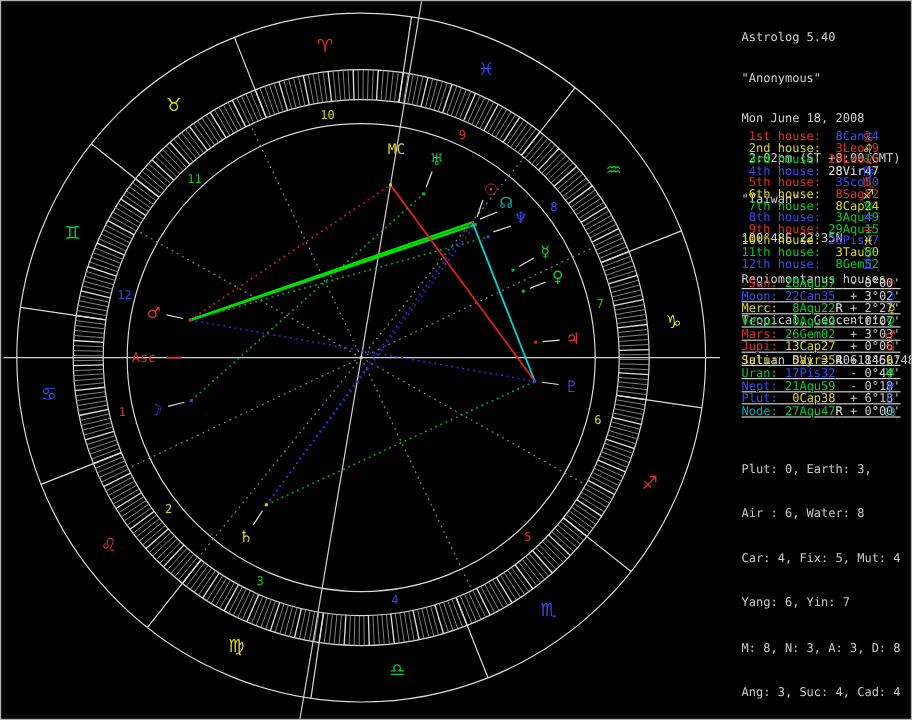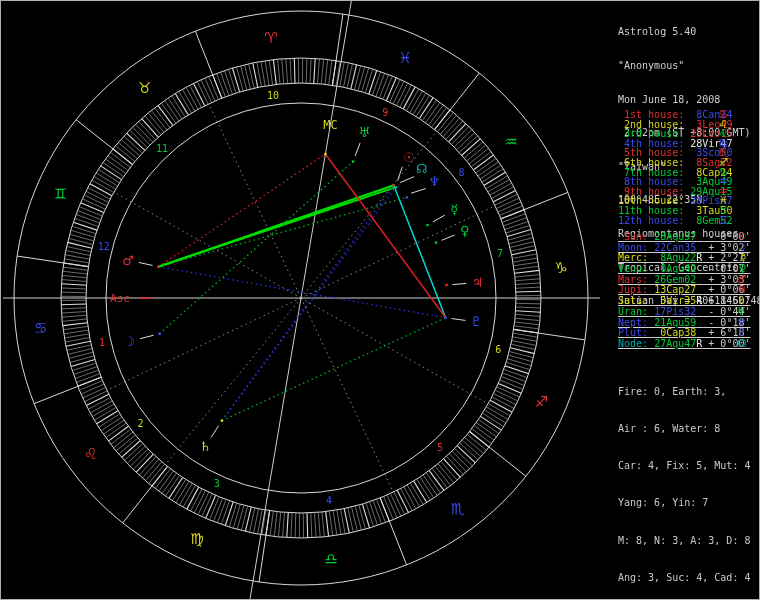--- a/index.html
+++ b/index.html
@@ -499,21 +499,21 @@
       <div>Regiomontanus houses.</div>
       <div>Tropical, Geocentric.</div>
       <div>Julian Day = 4061846.7488</div>
     </div>
 
     <div id="houses" class="tblock"><div class="row hrow"><span class="c-red"> 1st house:</span><span class="c-blue">  8Can24</span><span class="rowglyph c-red">♋</span></div><div class="row hrow"><span class="c-yellow"> 2nd house:</span><span class="c-red">  3Leo49</span><span class="rowglyph c-yellow">♌</span></div><div class="row hrow"><span class="c-green"> 3rd house:</span><span class="c-red"> 29Leo15</span><span class="rowglyph c-green">♌</span></div><div class="row hrow"><span class="c-blue"> 4th house:</span><span class="c-white"> 28Vir47</span><span class="rowglyph c-blue">♍</span></div><div class="row hrow"><span class="c-red"> 5th house:</span><span class="c-blue">  3Sco50</span><span class="rowglyph c-red">♏</span></div><div class="row hrow"><span class="c-yellow"> 6th house:</span><span class="c-red">  8Sag52</span><span class="rowglyph c-yellow">♐</span></div><div class="row hrow"><span class="c-green"> 7th house:</span><span class="c-yellow">  8Cap24</span><span class="rowglyph c-green">♑</span></div><div class="row hrow"><span class="c-blue"> 8th house:</span><span class="c-green">  3Aqu49</span><span class="rowglyph c-blue">♒</span></div><div class="row hrow"><span class="c-red"> 9th house:</span><span class="c-green"> 29Aqu15</span><span class="rowglyph c-red">♒</span></div><div class="row hrow"><span class="c-yellow">10th house:</span><span class="c-blue"> 28Pis47</span><span class="rowglyph c-yellow">♓</span></div><div class="row hrow"><span class="c-green">11th house:</span><span class="c-yellow">  3Tau50</span><span class="rowglyph c-green">♉</span></div><div class="row hrow"><span class="c-blue">12th house:</span><span class="c-green">  8Gem52</span><span class="rowglyph c-blue">♊</span></div></div>
 
     <div id="planets" class="tblock"><div class="row prow"><span class="c-red"> Sun:</span><span class="c-green"> 28Aqu57</span><span class="c-white"> </span><span class="c-grey"> - 0°00'</span><span class="rowglyph c-red">☉</span></div><div class="row prow"><span class="c-blue">Moon:</span><span class="c-blue"> 22Can35</span><span class="c-white"> </span><span class="c-grey"> + 3°02'</span><span class="rowglyph c-blue">☽</span></div><div class="row prow"><span class="c-yellow">Merc:</span><span class="c-green">  8Aqu22</span><span class="c-white">R</span><span class="c-grey"> + 2°27'</span><span class="rowglyph c-yellow">☿</span></div><div class="row prow"><span class="c-green">Venu:</span><span class="c-green">  0Aqu42</span><span class="c-white"> </span><span class="c-grey"> - 0°07'</span><span class="rowglyph c-green">♀</span></div><div class="row prow"><span class="c-red">Mars:</span><span class="c-green"> 26Gem02</span><span class="c-white"> </span><span class="c-grey"> + 3°03'</span><span class="rowglyph c-red">♂</span></div><div class="row prow"><span class="c-red">Jupi:</span><span class="c-yellow"> 13Cap27</span><span class="c-white"> </span><span class="c-grey"> + 0°06'</span><span class="rowglyph c-red">♃</span></div><div class="row prow"><span class="c-yellow">Satu:</span><span class="c-yellow">  5Vir35</span><span class="c-white">R</span><span class="c-grey"> + 1°50'</span><span class="rowglyph c-yellow">♄</span></div><div class="row prow"><span class="c-green">Uran:</span><span class="c-blue"> 17Pis32</span><span class="c-white"> </span><span class="c-grey"> - 0°44'</span><span class="rowglyph c-green">♅</span></div><div class="row prow"><span class="c-blue">Nept:</span><span class="c-green"> 21Aqu59</span><span class="c-white"> </span><span class="c-grey"> - 0°18'</span><span class="rowglyph c-blue">♆</span></div><div class="row prow"><span class="c-blue">Plut:</span><span class="c-yellow">  0Cap38</span><span class="c-white"> </span><span class="c-grey"> + 6°18'</span><span class="rowglyph c-blue">♇</span></div><div class="row prow"><span class="c-teal">Node:</span><span class="c-green"> 27Aqu47</span><span class="c-white">R</span><span class="c-grey"> + 0°00'</span><span class="rowglyph c-teal">☊</span></div></div>
 
     <div id="stats">
-      <div>Fire: 0, Earth: 3,</div>
+      <div>Plut: 0, Earth: 3,</div>
       <div>Air : 6, Water: 8</div>
       <div>Car: 4, Fix: 5, Mut: 4</div>
       <div>Yang: 6, Yin: 7</div>
       <div>M: 8, N: 3, A: 3, D: 8</div>
       <div>Ang: 3, Suc: 4, Cad: 4</div>
       
     </div>
   </div>
 </div>
 

